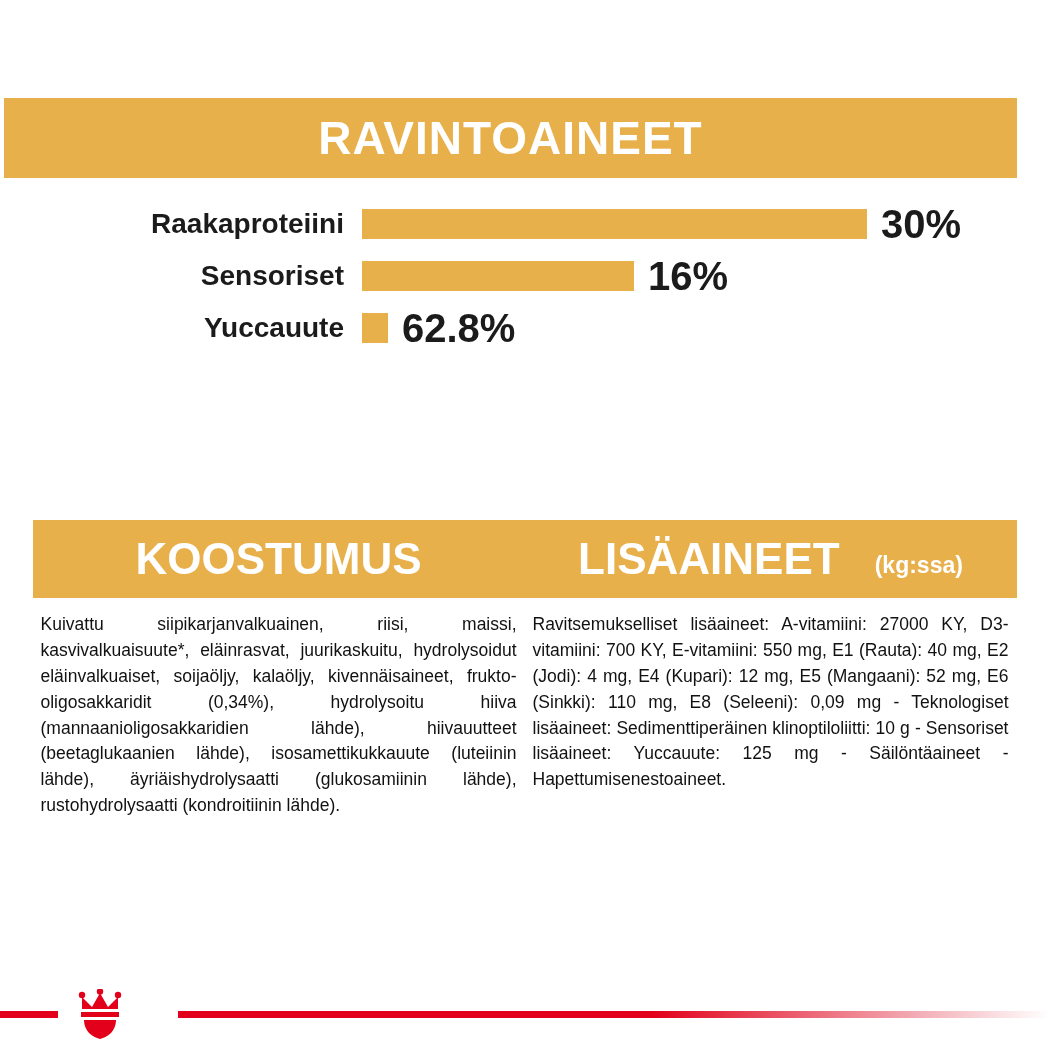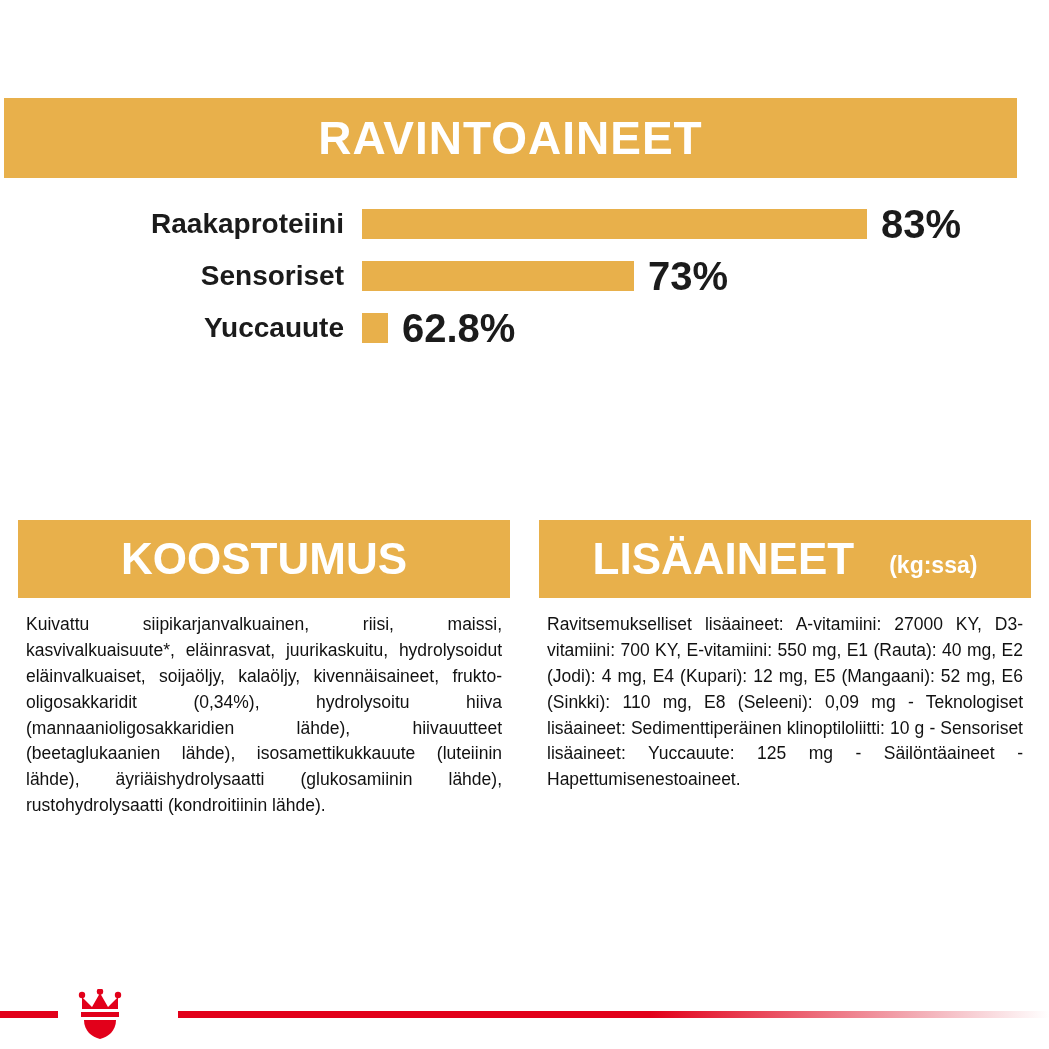--- a/index.html
+++ b/index.html
@@ -81,21 +81,21 @@
     white-space: nowrap;
   }
 
   
   .columns {
     position: absolute;
     left: 18px;
     top: 520px;
     width: 1013px;
     display: flex;
-    justify-content: space-between;
+    justify-content: center;
   }
   .col {
     width: 492px;
   }
   .col-banner {
     background: #e8b04b;
     color: #ffffff;
     height: 78px;
     display: flex;
     align-items: center;
@@ -170,29 +170,29 @@
     <div class="banner">
       <div class="banner-title">RAVINTOAINEET</div>
     </div>
 
     <div class="bars">
 
       <div class="bar-row">
         <div class="bar-label">Raakaproteiini</div>
         <div class="bar-track">
           <div class="bar-fill" style="width:505px"></div>
-          <div class="bar-value">83%</div>
+          <div class="bar-value">30%</div>
         </div>
       </div>
 
       <div class="bar-row">
         <div class="bar-label">Sensoriset</div>
         <div class="bar-track">
           <div class="bar-fill" style="width:272px"></div>
-          <div class="bar-value">73%</div>
+          <div class="bar-value">16%</div>
         </div>
       </div>
 
       <div class="bar-row">
         <div class="bar-label">Yuccauute</div>
         <div class="bar-track">
           <div class="bar-fill" style="width:26px"></div>
           <div class="bar-value">62.8%</div>
         </div>
       </div>

